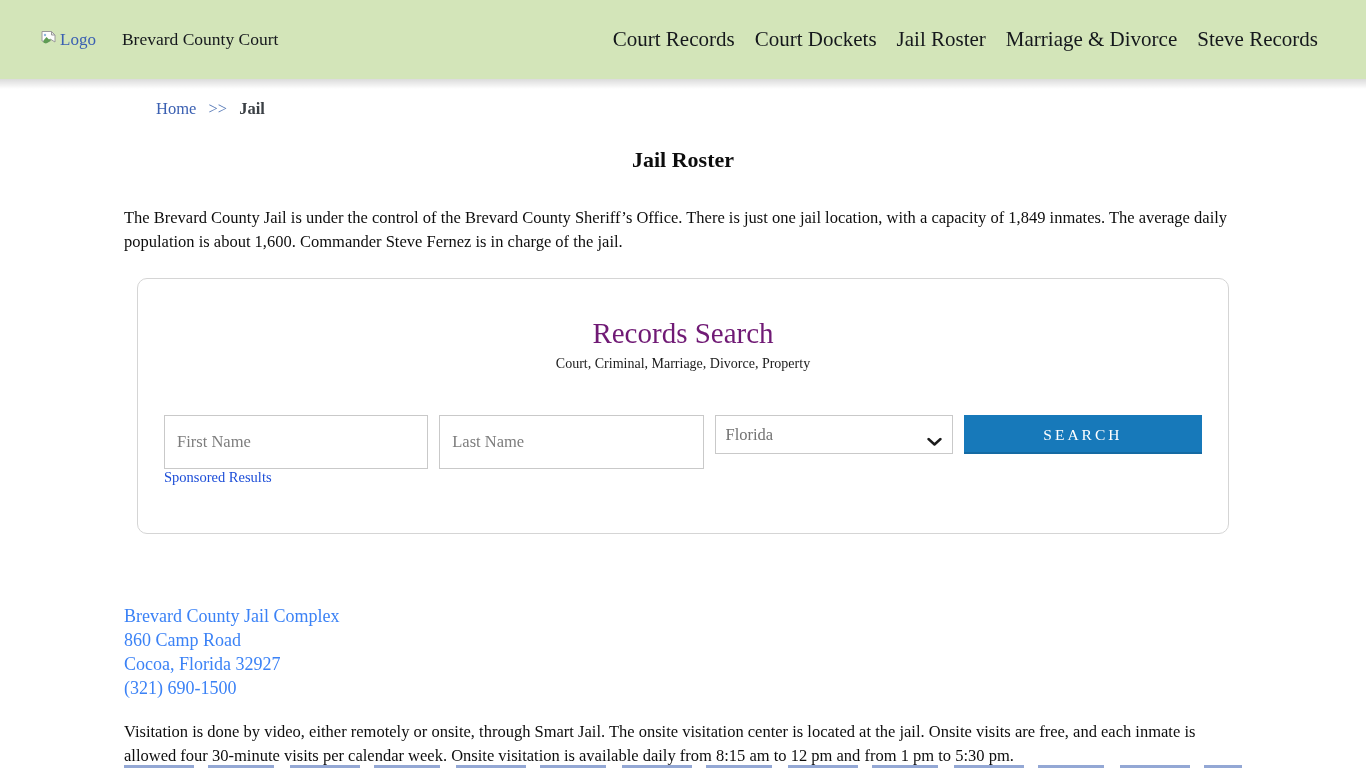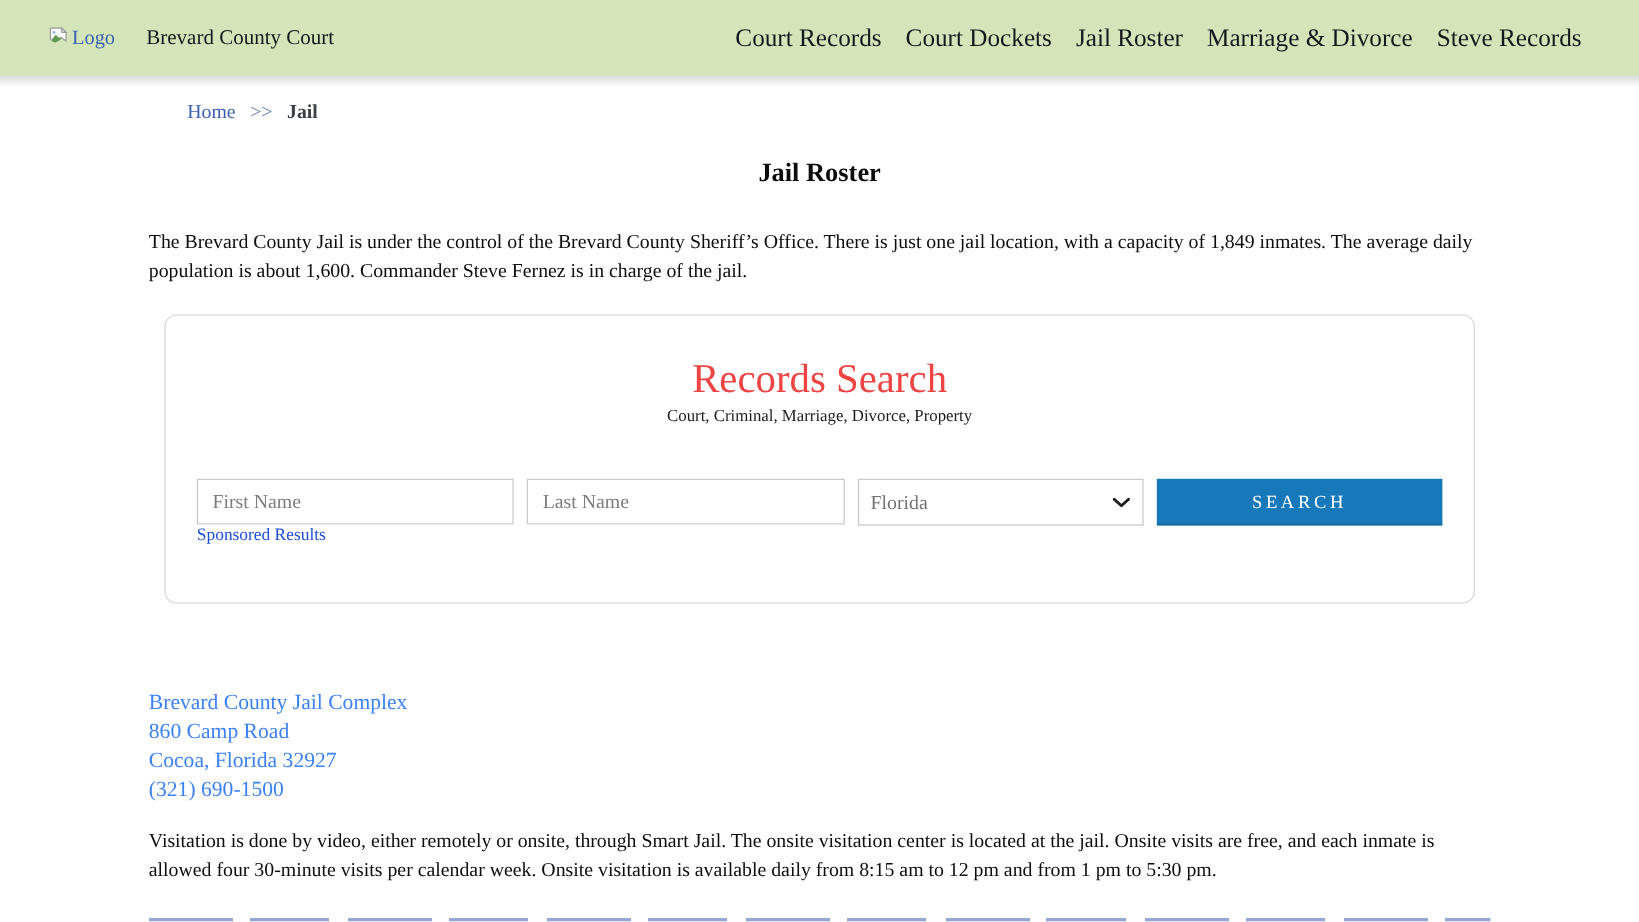--- a/index.html
+++ b/index.html
@@ -7,21 +7,21 @@
   body {
     font-family: "Liberation Serif", "DejaVu Serif", serif;
     background: #ffffff;
     color: #111111;
     overflow: hidden;
     position: relative;
   }
 
   
   .site-header {
-    height: 63px;
+    height: 79px;
     background: #d3e5b9;
     display: flex;
     align-items: center;
     padding: 0 48px 0 40px;
   }
   .logo-link {
     display: flex;
     align-items: center;
     gap: 3px;
     text-decoration: none;
@@ -83,39 +83,39 @@
   .search-card {
     width: 1092px;
     margin: 24px auto 0;
     border: 1px solid #d5d5d5;
     border-radius: 10px;
     background: #ffffff;
     padding: 37px 26px 47px;
   }
   .card-title {
     text-align: center;
-    font-size: 34px;
+    font-size: 29px;
     font-weight: 400;
-    color: #ef4444;
+    color: #701a75;
     line-height: 34px;
   }
   .card-subtitle {
     margin-top: 6px;
     text-align: center;
     font-size: 14px;
     color: #1c1c1c;
   }
   .form-row {
     margin-top: 43px;
     display: flex;
     gap: 11px;
   }
   .form-row > * { flex: 1 1 0; min-width: 0; }
   .text-input {
-    height: 38px;
+    height: 54px;
     border: 1px solid #c9c9c9;
     border-radius: 0;
     padding: 0 12px;
     font-family: "Liberation Serif", "DejaVu Serif", serif;
     font-size: 16.5px;
     color: #333;
     background: #fff;
     outline: none;
   }
   .text-input::placeholder { color: #7d7d7d; opacity: 1; }

